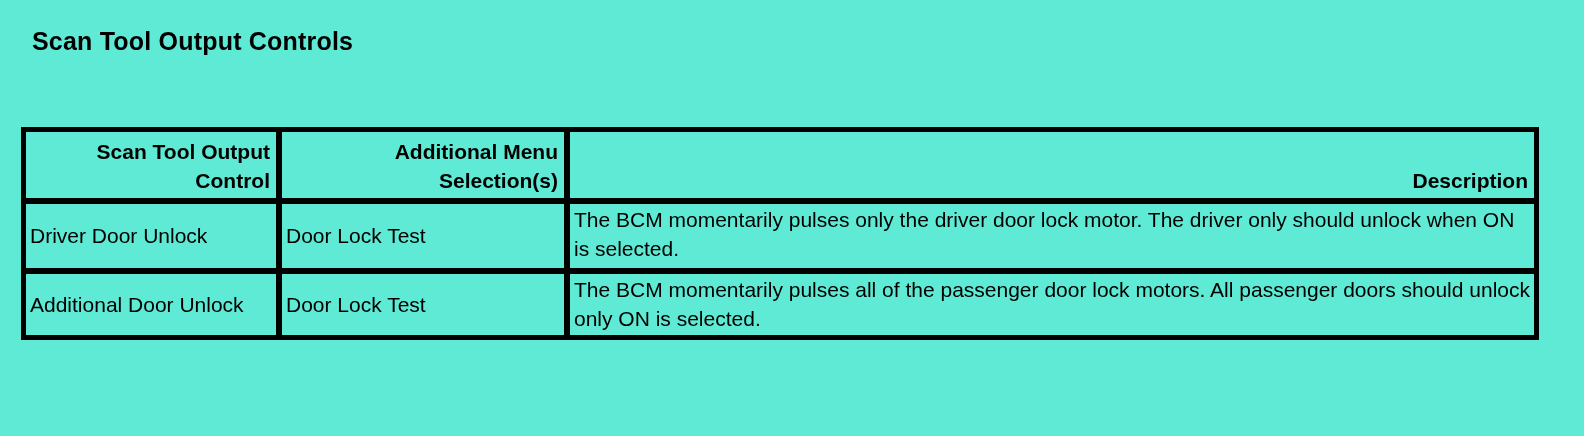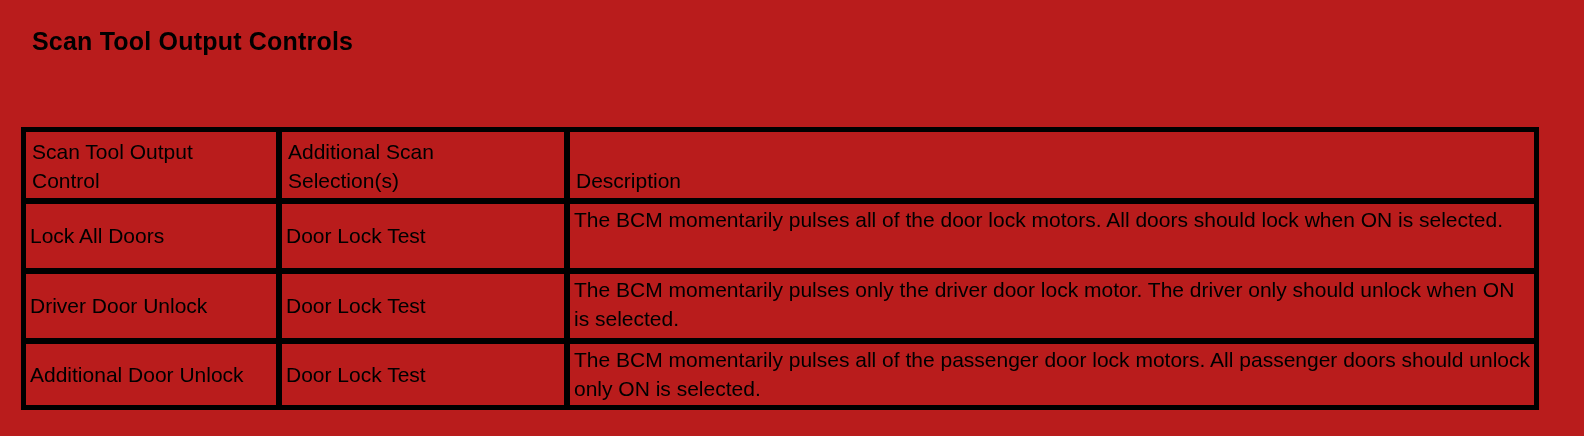--- a/index.html
+++ b/index.html
@@ -6,21 +6,21 @@
     margin: 0;
     padding: 0;
     background: #ffffff;
     color: #000000;
     font-family: "Liberation Sans", sans-serif;
   }
   .page {
     position: relative;
     width: 1584px;
     height: 436px;
-    background: #b91c1c;
+    background: #5eead4;
     overflow: hidden;
   }
   .page-title {
     margin: 26px 0 0 32px;
     font-size: 25px;
     font-weight: bold;
     line-height: 30px;
     letter-spacing: 0.2px;
   }
   table.data-table {
@@ -35,22 +35,22 @@
   col.col-menu        { width: 288px; }
   col.col-description { width: 970px; }
   th, td {
     border: 3px solid #000000;
     box-sizing: border-box;
     font-size: 21px;
     line-height: 29px;
     overflow: hidden;
   }
   th {
-    font-weight: normal;
-    text-align: left;
+    font-weight: bold;
+    text-align: right;
     vertical-align: bottom;
     white-space: pre-line;
     padding: 2px 6px 3px 6px;
     height: 72px;
   }
   td {
     padding: 1px 4px 2px 4px;
     text-align: left;
   }
   tr.body-row    td { height: 70px; }
@@ -68,31 +68,26 @@
   <table class="data-table">
     <colgroup>
       <col class="col-control">
       <col class="col-menu">
       <col class="col-description">
     </colgroup>
     <thead>
       <tr>
         <th>Scan Tool Output
 Control</th>
-        <th>Additional Scan
+        <th>Additional Menu
 Selection(s)</th>
         <th>Description</th>
       </tr>
     </thead>
     <tbody>
-      <tr class="body-row">
-        <td class="cell-control">Lock All Doors</td>
-        <td class="cell-menu">Door Lock Test</td>
-        <td class="cell-description">The BCM momentarily pulses all of the door lock motors. All doors should lock when ON is selected.</td>
-      </tr>
       <tr class="body-row">
         <td class="cell-control">Driver Door Unlock</td>
         <td class="cell-menu">Door Lock Test</td>
         <td class="cell-description">The BCM momentarily pulses only the driver door lock motor. The driver only should unlock when ON is selected.</td>
       </tr>
       <tr class="body-row-last">
         <td class="cell-control">Additional Door Unlock</td>
         <td class="cell-menu">Door Lock Test</td>
         <td class="cell-description">The BCM momentarily pulses all of the passenger door lock motors. All passenger doors should unlock only ON is selected.</td>
       </tr>

